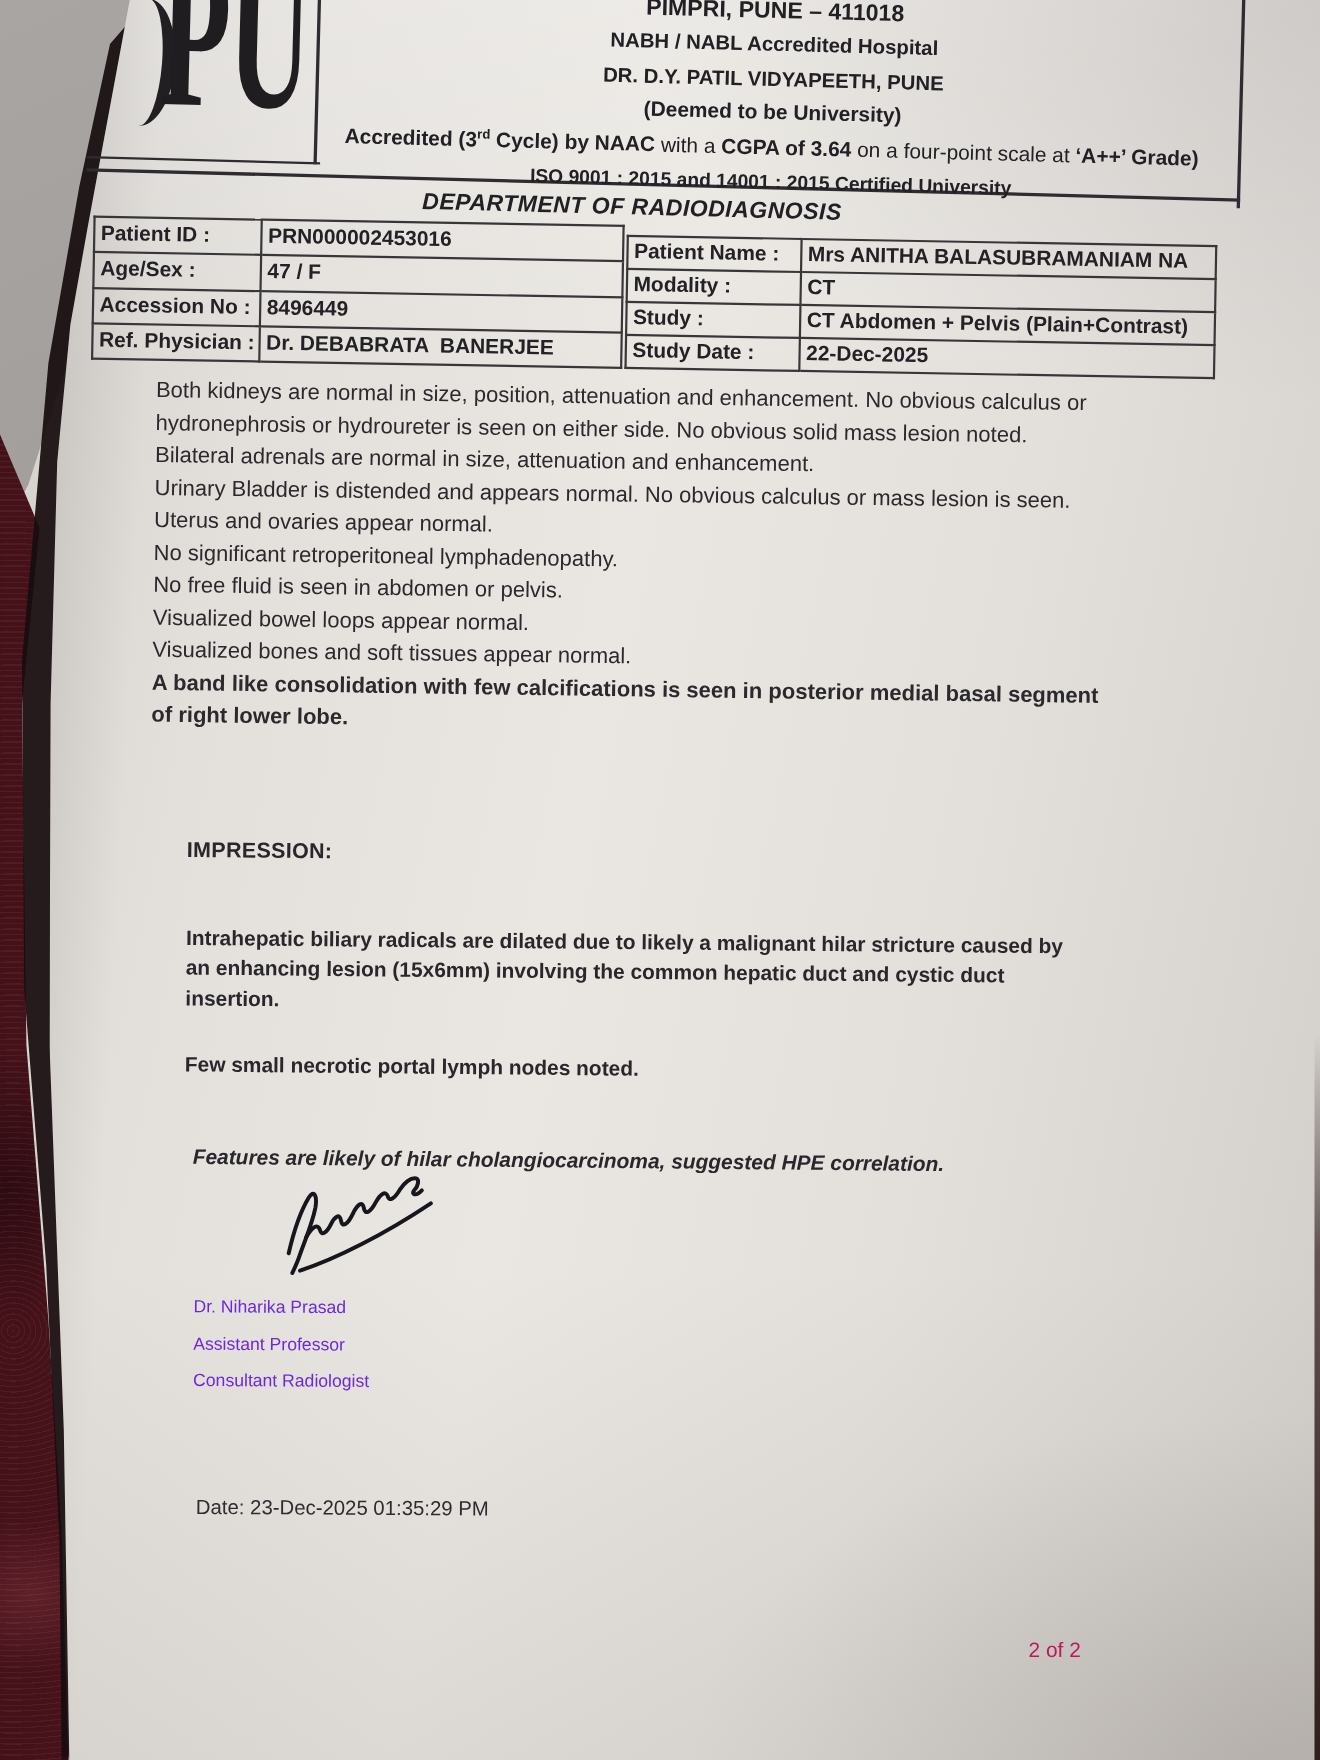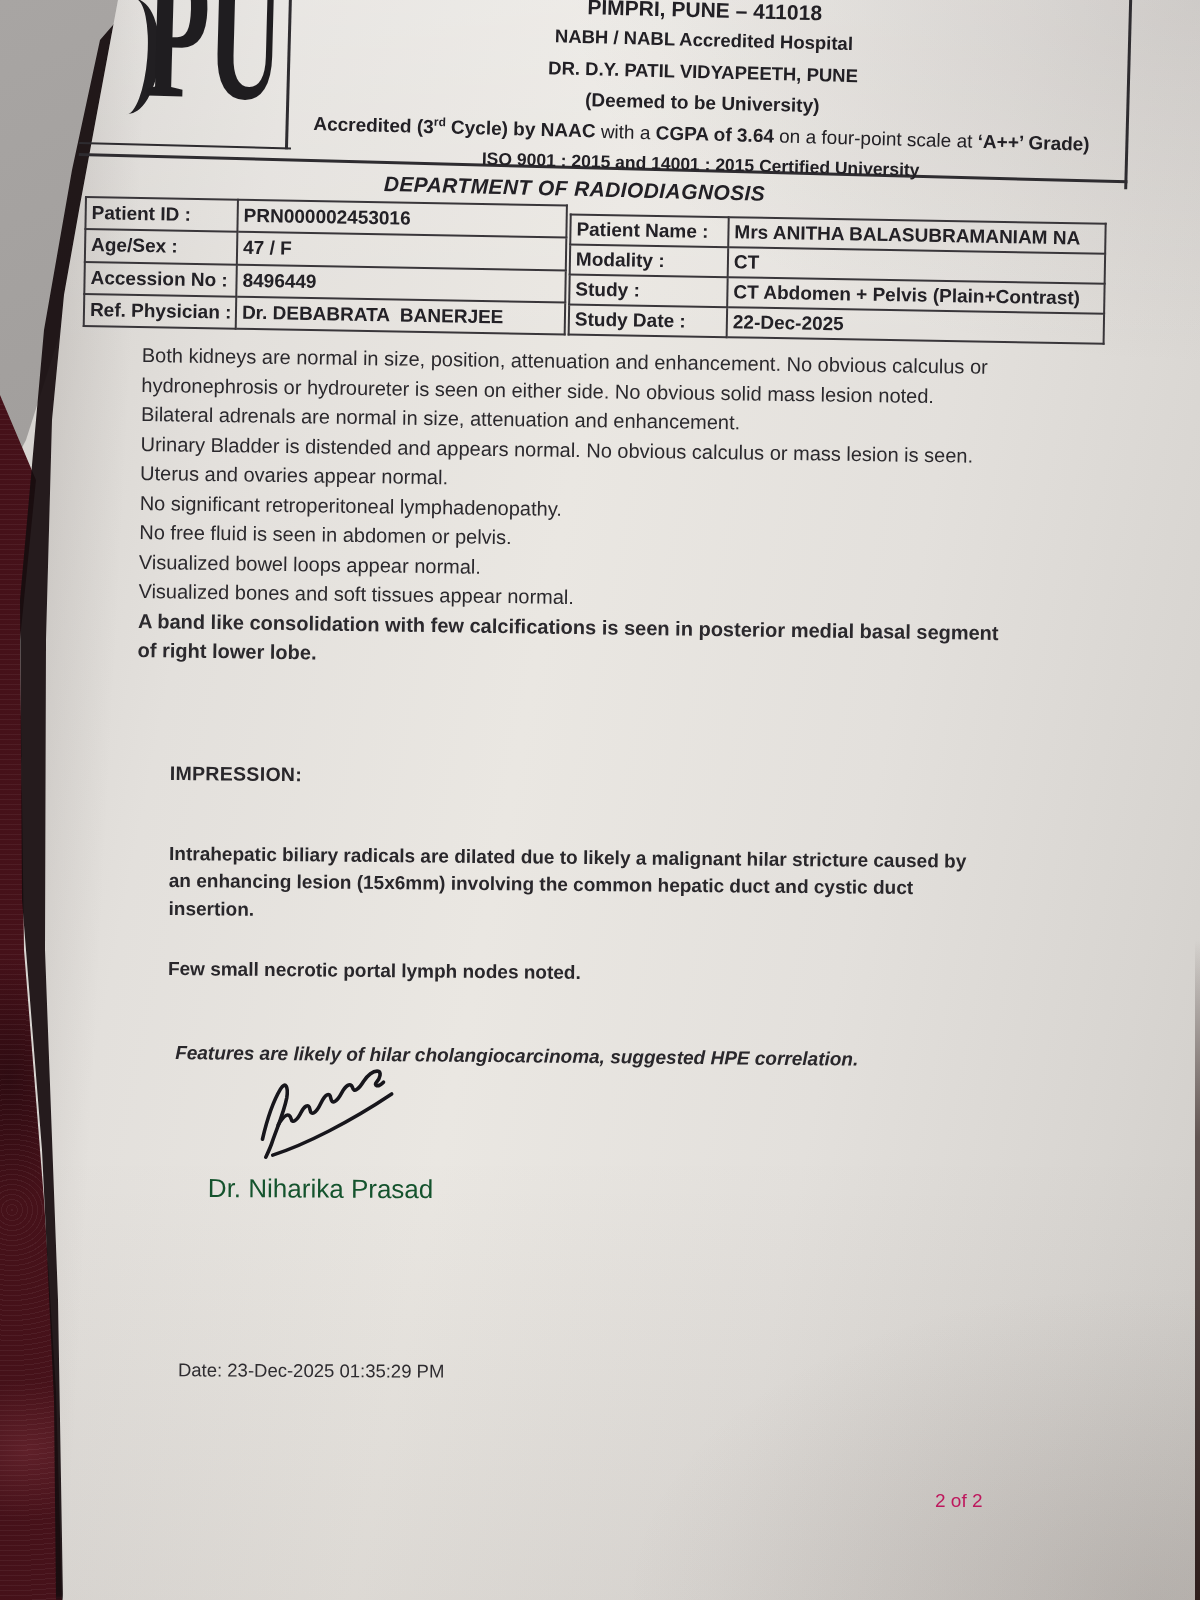--- a/index.html
+++ b/index.html
@@ -102,22 +102,22 @@
   .imp-head{font-size:19.5px;letter-spacing:.3px;}
   .imp-p1{margin:52px 0 0 0;}
   .imp-p2{margin:33px 0 0 0;}
   .imp-conclusion{margin:56px 0 0 8px;font-style:italic;}
 
   .signature{position:absolute;left:250px;top:1062px;width:170px;height:100px;
     transform:rotate(-1deg);}
   .signature path{stroke:#17161c;stroke-width:3.6;fill:none;
     stroke-linecap:round;stroke-linejoin:round;}
 
-  .doctor{position:absolute;left:208px;top:1172px;font-size:26px;line-height:33.5px;
-    color:#14532d;transform:rotate(.3deg);transform-origin:0 0;}
+  .doctor{position:absolute;left:176px;top:1172px;font-size:16px;line-height:33.5px;
+    color:#6d28d9;transform:rotate(.3deg);transform-origin:0 0;}
 
   .date-line{position:absolute;left:178px;top:1360px;font-size:18.5px;color:#2e2c30;
     transform:rotate(.3deg);}
   .page-num{position:absolute;left:935px;top:1490px;font-size:19px;color:#be185d;}
 </style>
 </head>
 <body>
 
 <div class="scene">
 
@@ -212,19 +212,21 @@
     </div>
 
     <svg class="signature" viewBox="0 0 170 100">
       <path d="M 12 76 C 18 52 26 34 31 26 C 36 18 39 24 37 35 C 34 49 28 62 22 78 C 20 84 17 90 15 94"></path>
       <path d="M 28 62 C 34 52 39 49 41 56 C 42 61 47 58 51 50 C 54 44 59 40 60 47 C 61 54 66 51 71 41 C 75 33 80 29 81 36 C 82 43 87 40 92 31 C 96 24 101 20 103 26 C 104 31 109 28 114 20 C 118 14 124 9 129 10 C 132 11 131 17 127 21 C 124 24 128 27 134 21"></path>
       <path d="M 22 92 C 55 82 100 60 142 33"></path>
     </svg>
 
     <div class="doctor" id="doctor">
         <div>Dr. Niharika Prasad</div>
+        <div>Assistant Professor</div>
+        <div>Consultant Radiologist</div>
       </div>
 
     <div class="date-line">Date: 23-Dec-2025 01:35:29 PM</div>
     <div class="page-num">2 of 2</div>
 
   </div>
 </div>
 
 </body></html>

